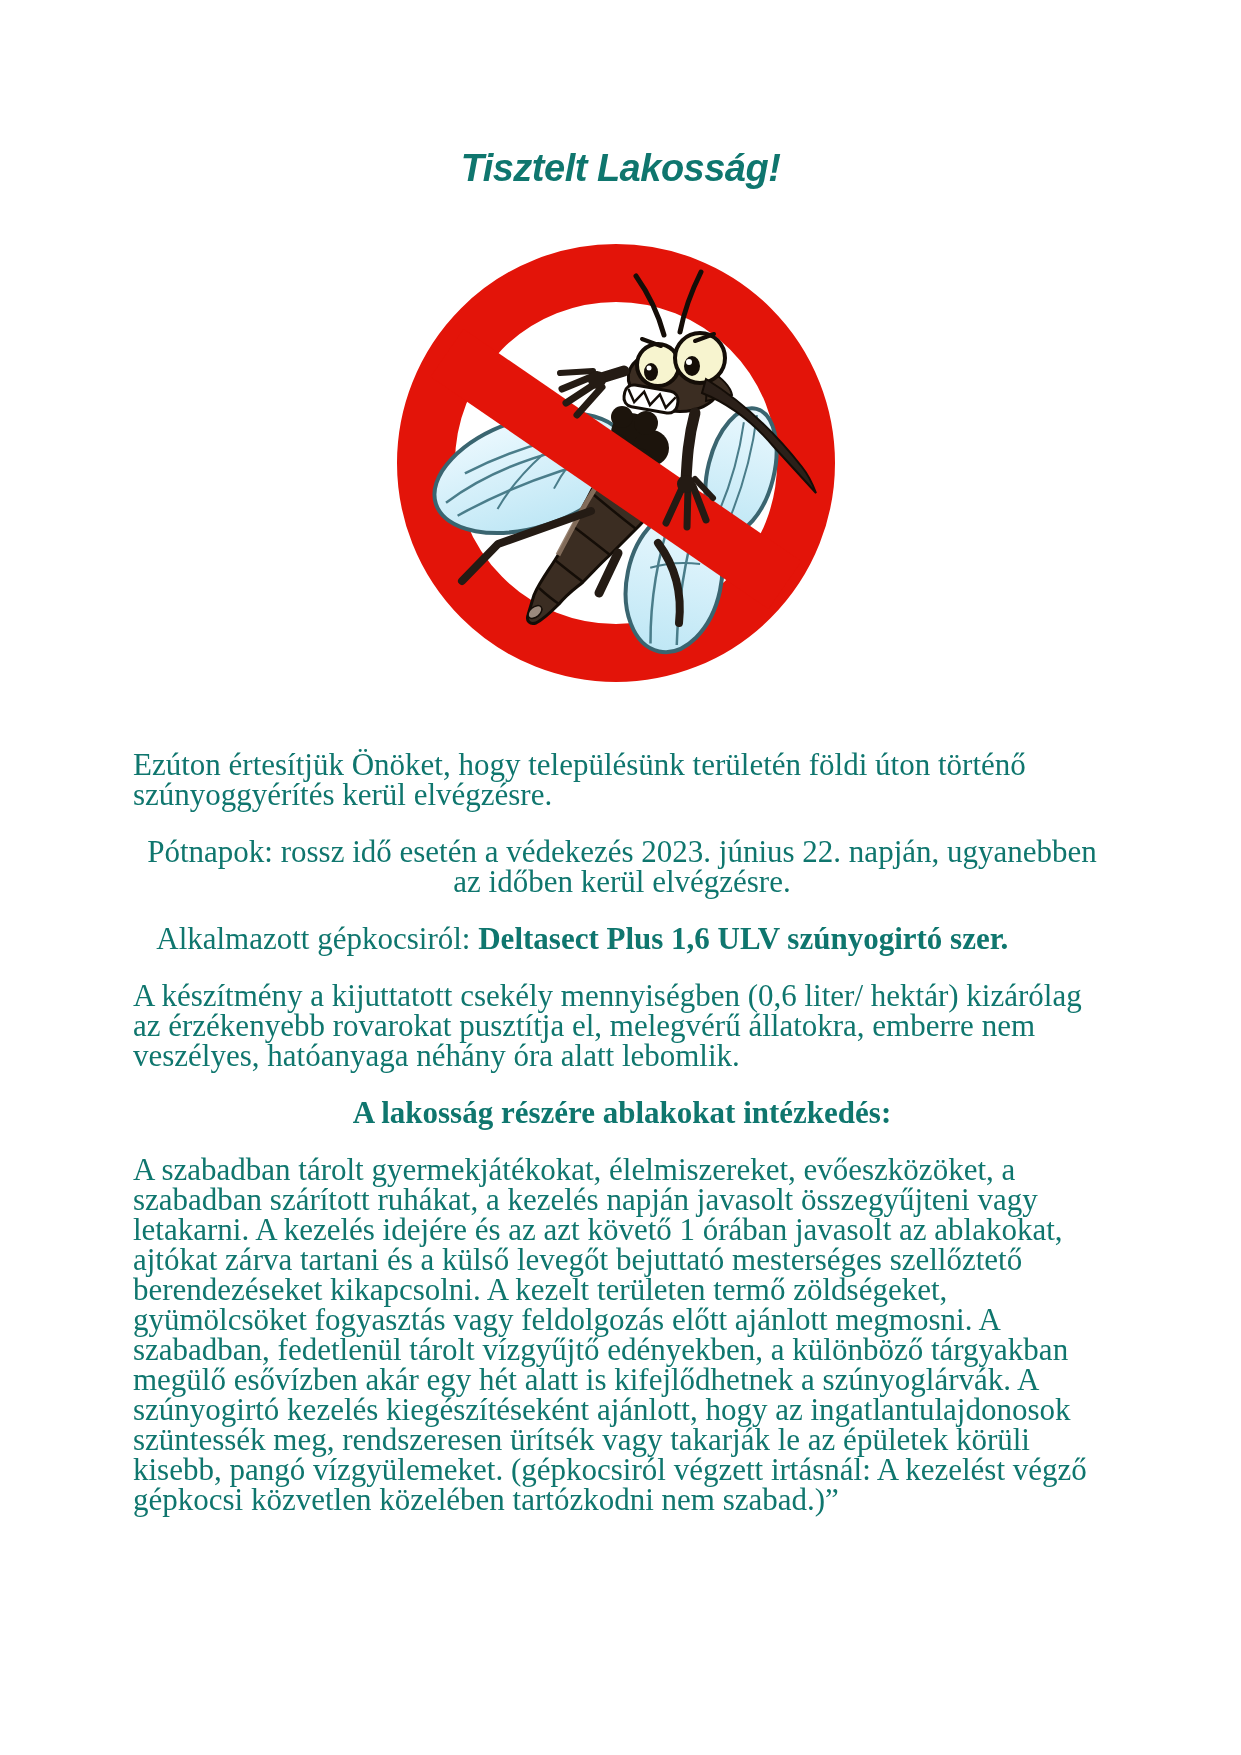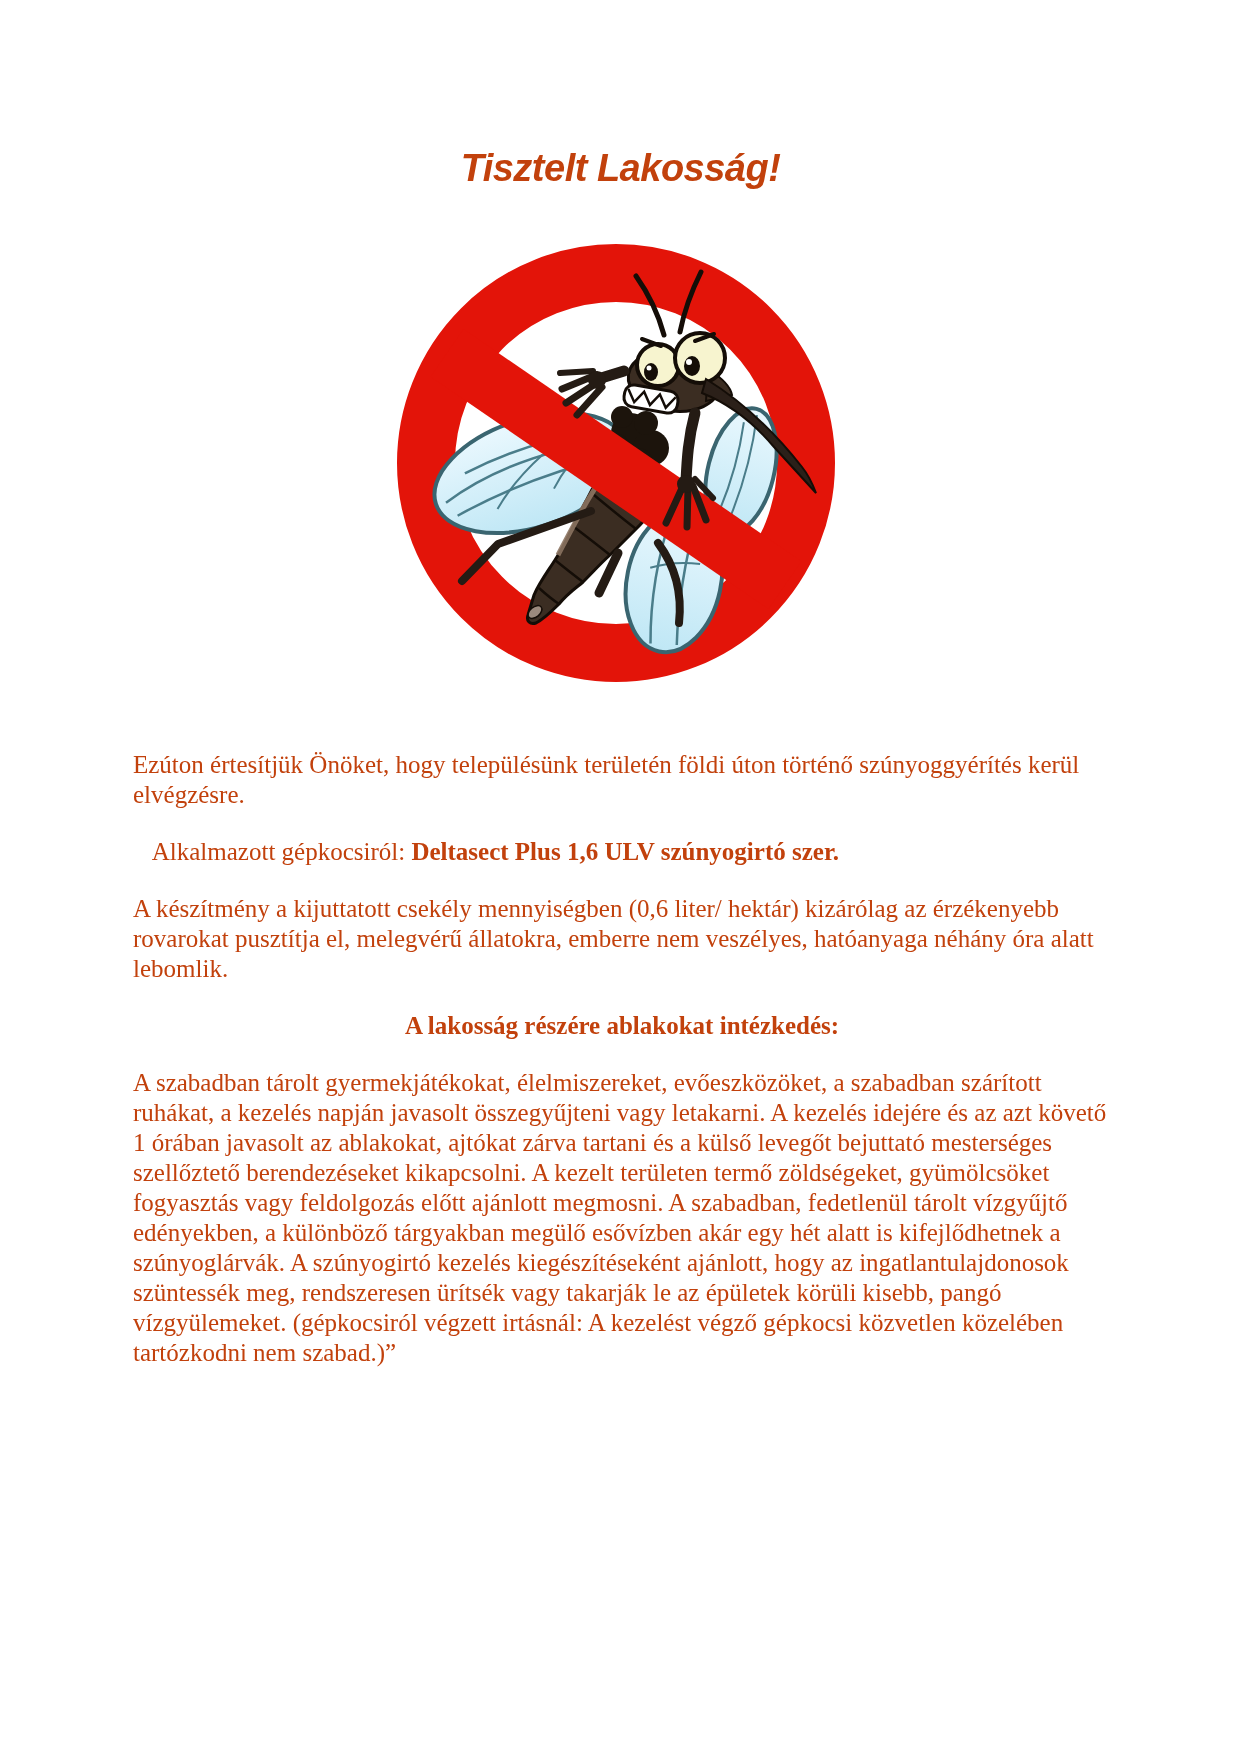--- a/index.html
+++ b/index.html
@@ -1,30 +1,30 @@
 <!DOCTYPE html>
 <html style="--sign-red: #e31409; --wing-blue-light: #eaf8fe; --wing-blue-deep: #bfe7f5; --wing-outline: #3a6570; --wing-vein: #4a7d8a; --body-dark: #3b2d22; --outline-dark: #140d07; --leg-dark: #241b14; --eye-yellow: #f7f4cf; --highlight-brown: #8d7663; --teeth-white: #ffffff;"><head>
 <meta charset="utf-8">
 <style>
   html,body{margin:0;padding:0;background:#fff;}
   .page{
     position:relative;width:1241px;height:1755px;background:#ffffff;
-    font-family:"Liberation Serif", serif;color:#c2410c;overflow:hidden;
+    font-family:"Liberation Serif", serif;color:#0f766e;overflow:hidden;
   }
   .title{
     position:absolute;top:146px;left:0;right:0;text-align:center;
     font-family:"Liberation Sans", sans-serif;
     font-style:italic;font-weight:700;font-size:38px;line-height:44px;
     letter-spacing:-0.5px;
   }
   .figure{position:absolute;top:243px;left:396px;width:440px;height:440px;}
   .figure svg{display:block;width:440px;height:440px;}
   .textcol{
     position:absolute;top:750px;left:133px;width:978px;
-    font-size:25px;line-height:30px;
+    font-size:31px;line-height:30px;
   }
   .textcol p{margin:0 0 27px 0;white-space:pre-wrap;}
   .center{text-align:center;}
   .bold{font-weight:bold;}
 </style>
 </head>
 <body>
 
 <div class="page">
 
@@ -126,19 +126,20 @@
         <path d="M297,243 L310,277" stroke-width="7"></path>
         <path d="M299,236 L317,255" stroke-width="6"></path>
       </g>
       <circle cx="201" cy="137" r="9" fill="var(--leg-dark,#241b14)"></circle>
       <circle cx="290" cy="241" r="9" fill="var(--leg-dark,#241b14)"></circle>
     </svg>
   </div>
 
   <div class="textcol">
     <p><span>Ezúton értesítjük Önöket, hogy településünk területén földi úton történő szúnyoggyérítés kerül elvégzésre.</span></p>
+    <p class="center"><span>Pótnapok: rossz idő esetén a védekezés 2023. június 22. napján, ugyanebben az időben kerül elvégzésre.</span></p>
     <p><span>   Alkalmazott gépkocsiról: </span><span class="bold">Deltasect Plus 1,6 ULV szúnyogirtó szer.</span></p>
     <p><span>A készítmény a kijuttatott csekély mennyiségben (0,6 liter/ hektár) kizárólag az érzékenyebb rovarokat pusztítja el, melegvérű állatokra, emberre nem veszélyes, hatóanyaga néhány óra alatt lebomlik.</span></p>
     <p class="center bold"><span>A lakosság részére ablakokat intézkedés:</span></p>
     <p><span>A szabadban tárolt gyermekjátékokat, élelmiszereket, evőeszközöket, a szabadban szárított ruhákat, a kezelés napján javasolt összegyűjteni vagy letakarni. A kezelés idejére és az azt követő 1 órában javasolt az ablakokat, ajtókat zárva tartani és a külső levegőt bejuttató mesterséges szellőztető berendezéseket kikapcsolni. A kezelt területen termő zöldségeket, gyümölcsöket fogyasztás vagy feldolgozás előtt ajánlott megmosni. A szabadban, fedetlenül tárolt vízgyűjtő edényekben, a különböző tárgyakban megülő esővízben akár egy hét alatt is kifejlődhetnek a szúnyoglárvák. A szúnyogirtó kezelés kiegészítéseként ajánlott, hogy az ingatlantulajdonosok szüntessék meg, rendszeresen ürítsék vagy takarják le az épületek körüli kisebb, pangó vízgyülemeket. (gépkocsiról végzett irtásnál: A kezelést végző gépkocsi közvetlen közelében tartózkodni nem szabad.)”</span></p>
   </div>
 
 </div>
 
 </body></html>

